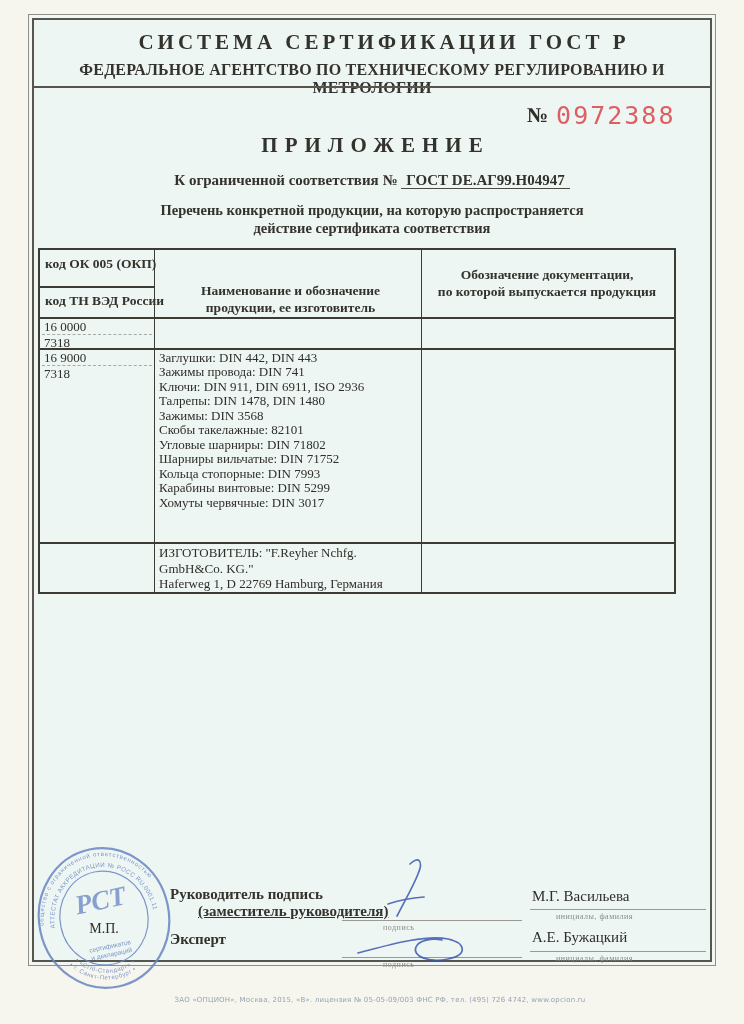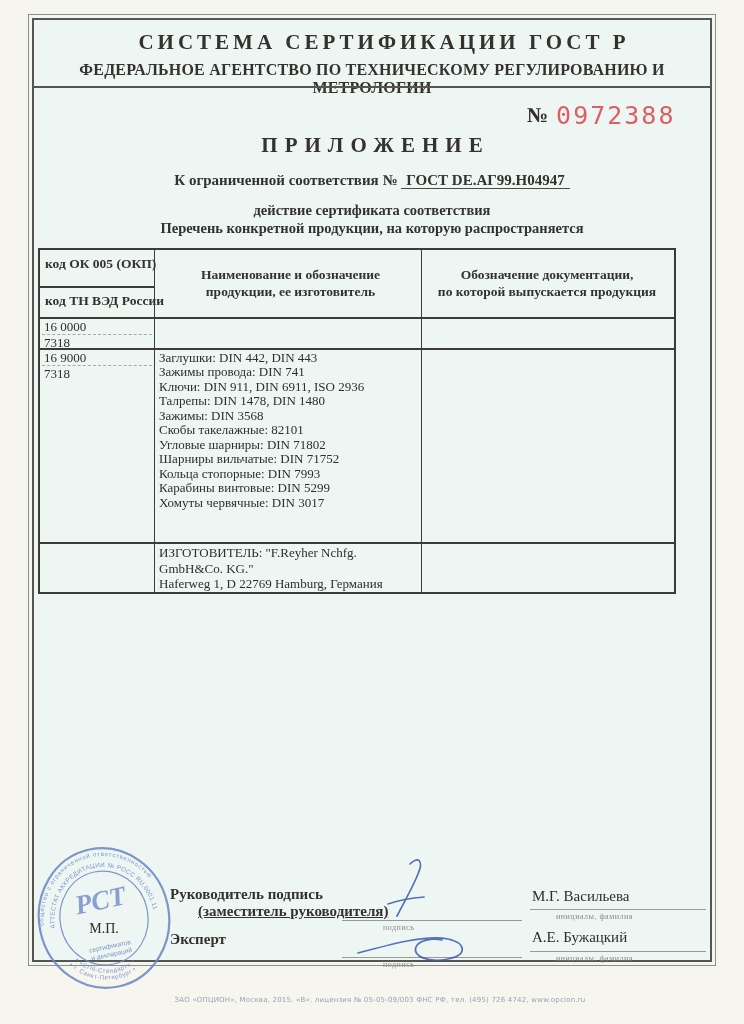--- a/index.html
+++ b/index.html
@@ -79,36 +79,36 @@
   </div>
 
   <div class="doc-title">ПРИЛОЖЕНИЕ</div>
 
   <div class="cert-line">
     <span>К ограниченной соответствия №</span>
     <span class="cert-no">ГОСТ DE.АГ99.Н04947</span>
   </div>
 
   <div class="desc">
+    <div>Перечень конкретной продукции,  на которую распространяется</div>
     <div>действие сертификата соответствия</div>
-    <div>Перечень конкретной продукции,  на которую распространяется</div>
   </div>
 
   <div class="ctable">
     <div class="vline" style="left:113.5px;"></div>
     <div class="vline" style="left:380.5px;"></div>
     <div class="hline" style="top:67px;width:100%;"></div>
     <div class="hline" style="top:98px;width:100%;"></div>
     <div class="hline" style="top:292px;width:100%;"></div>
     <div class="hline" style="top:36px;width:113.5px;"></div>
 
     <div class="cell th" style="left:5px;top:6px;">код ОК 005 (ОКП)</div>
     <div class="cell th" style="left:5px;top:43px;">код ТН ВЭД России</div>
 
-    <div class="cell th center2" style="left:113.5px;top:0;width:274px;height:67px;">
+    <div class="cell th center2" style="left:113.5px;top:16px;width:274px;height:67px;">
       <div>Наименование и обозначение</div>
       <div>продукции, ее изготовитель</div>
     </div>
     <div class="cell th center2" style="left:380.5px;top:0;width:253px;height:67px;">
       <div>Обозначение документации,</div>
       <div>по которой выпускается продукция</div>
     </div>
 
     <div class="cell td" style="left:4px;top:69px;">16 0000</div>
     <div class="dashed" style="left:2px;top:84px;width:110px;"></div>

